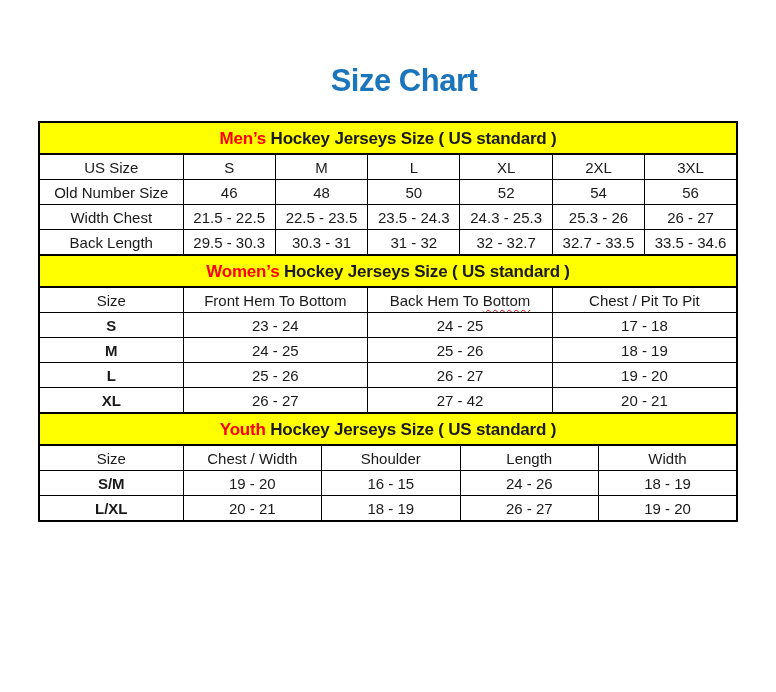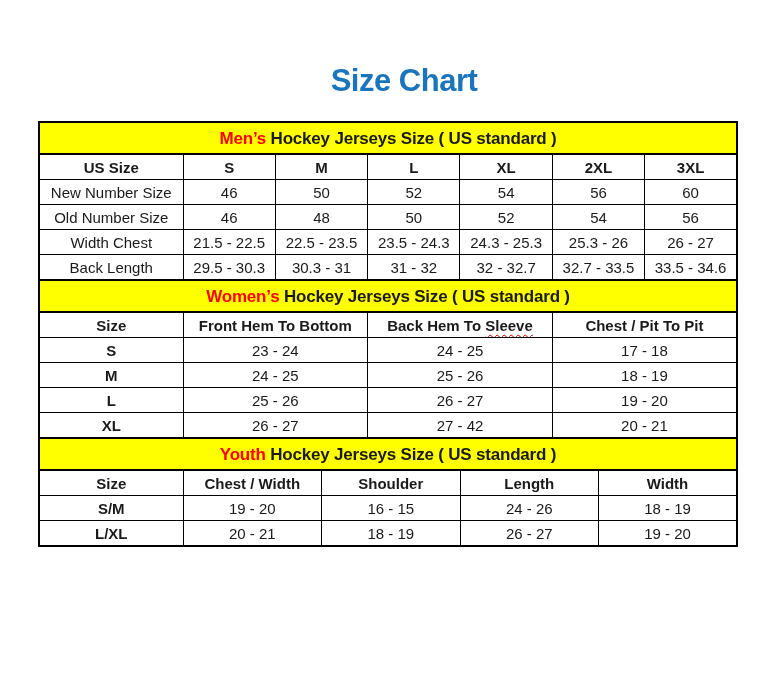--- a/index.html
+++ b/index.html
@@ -52,21 +52,21 @@
   }
   .size-table td.banner {
     background: #ffff00;
     height: 30px;
     font-size: 17px;
     font-weight: 700;
     border: 2px solid #000;
     letter-spacing: -0.2px;
   }
   .banner .accent { color: #ff0000; }
-  .size-table th { font-weight: 700; margin-left: 19px; }
+  .size-table th { font-weight: 400; margin-left: 19px; }
   .size-table td { font-weight: 400; }
   .size-table td.row-label.bold { font-weight: 700; }
   .wavy {
     text-decoration: underline;
     text-decoration-style: wavy;
     text-decoration-color: #cc0000;
     text-decoration-thickness: 1px;
     text-underline-offset: 3px;
   }
 </style>
@@ -93,29 +93,20 @@
         <tr>
           <th>US Size</th>
           <th>S</th>
           <th>M</th>
           <th>L</th>
           <th>XL</th>
           <th>2XL</th>
           <th>3XL</th>
         </tr>
         <tr>
-          <td class="row-label">New Number Size</td>
-          <td>46</td>
-          <td>50</td>
-          <td>52</td>
-          <td>54</td>
-          <td>56</td>
-          <td>60</td>
-        </tr>
-        <tr>
           <td class="row-label">Old Number Size</td>
           <td>46</td>
           <td>48</td>
           <td>50</td>
           <td>52</td>
           <td>54</td>
           <td>56</td>
         </tr>
         <tr>
           <td class="row-label">Width Chest</td>
@@ -144,21 +135,21 @@
         <col>
         <col>
       </colgroup>
       <tbody>
         <tr>
           <td colspan="4" class="banner"><span class="accent">Women’s</span> <span>Hockey Jerseys Size ( US standard )</span></td>
         </tr>
         <tr>
           <th>Size</th>
           <th>Front Hem To Bottom</th>
-          <th>Back Hem To <span class="wavy">Sleeve</span></th>
+          <th>Back Hem To <span class="wavy">Bottom</span></th>
           <th>Chest / Pit To Pit</th>
         </tr>
         <tr>
           <td class="row-label bold">S</td>
           <td>23 - 24</td>
           <td>24 - 25</td>
           <td>17 - 18</td>
         </tr>
         <tr>
           <td class="row-label bold">M</td>

